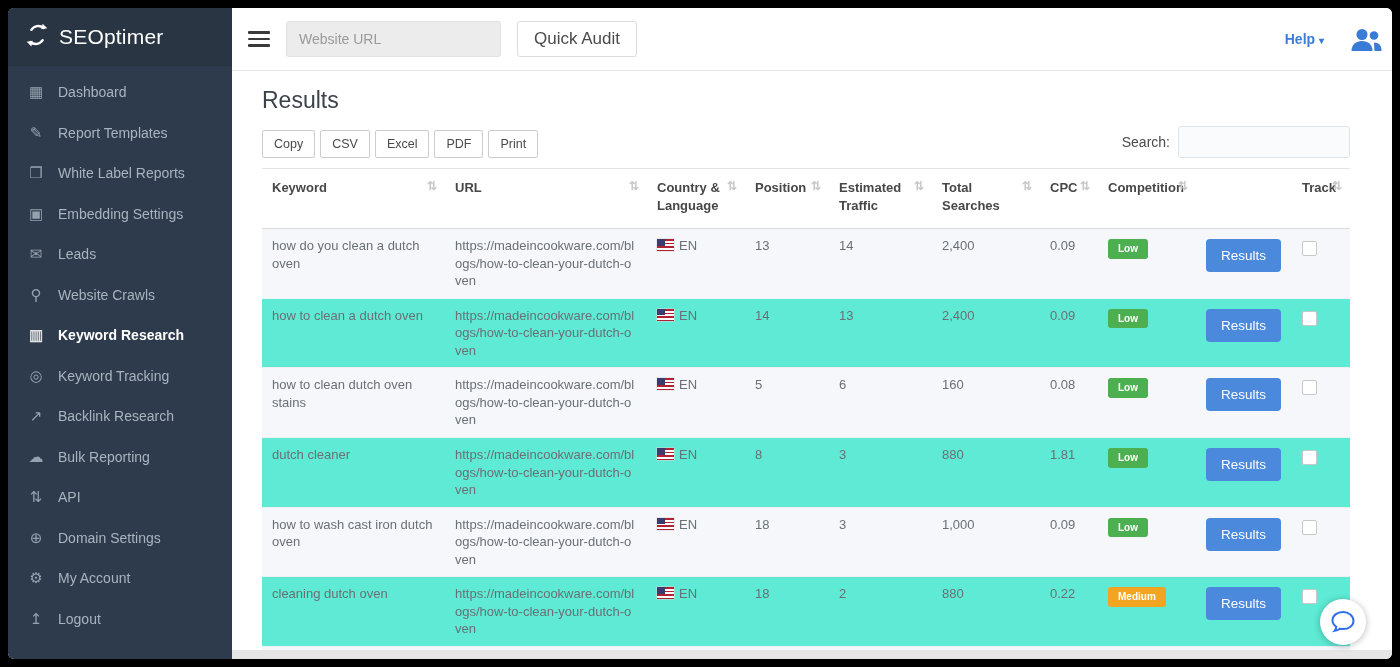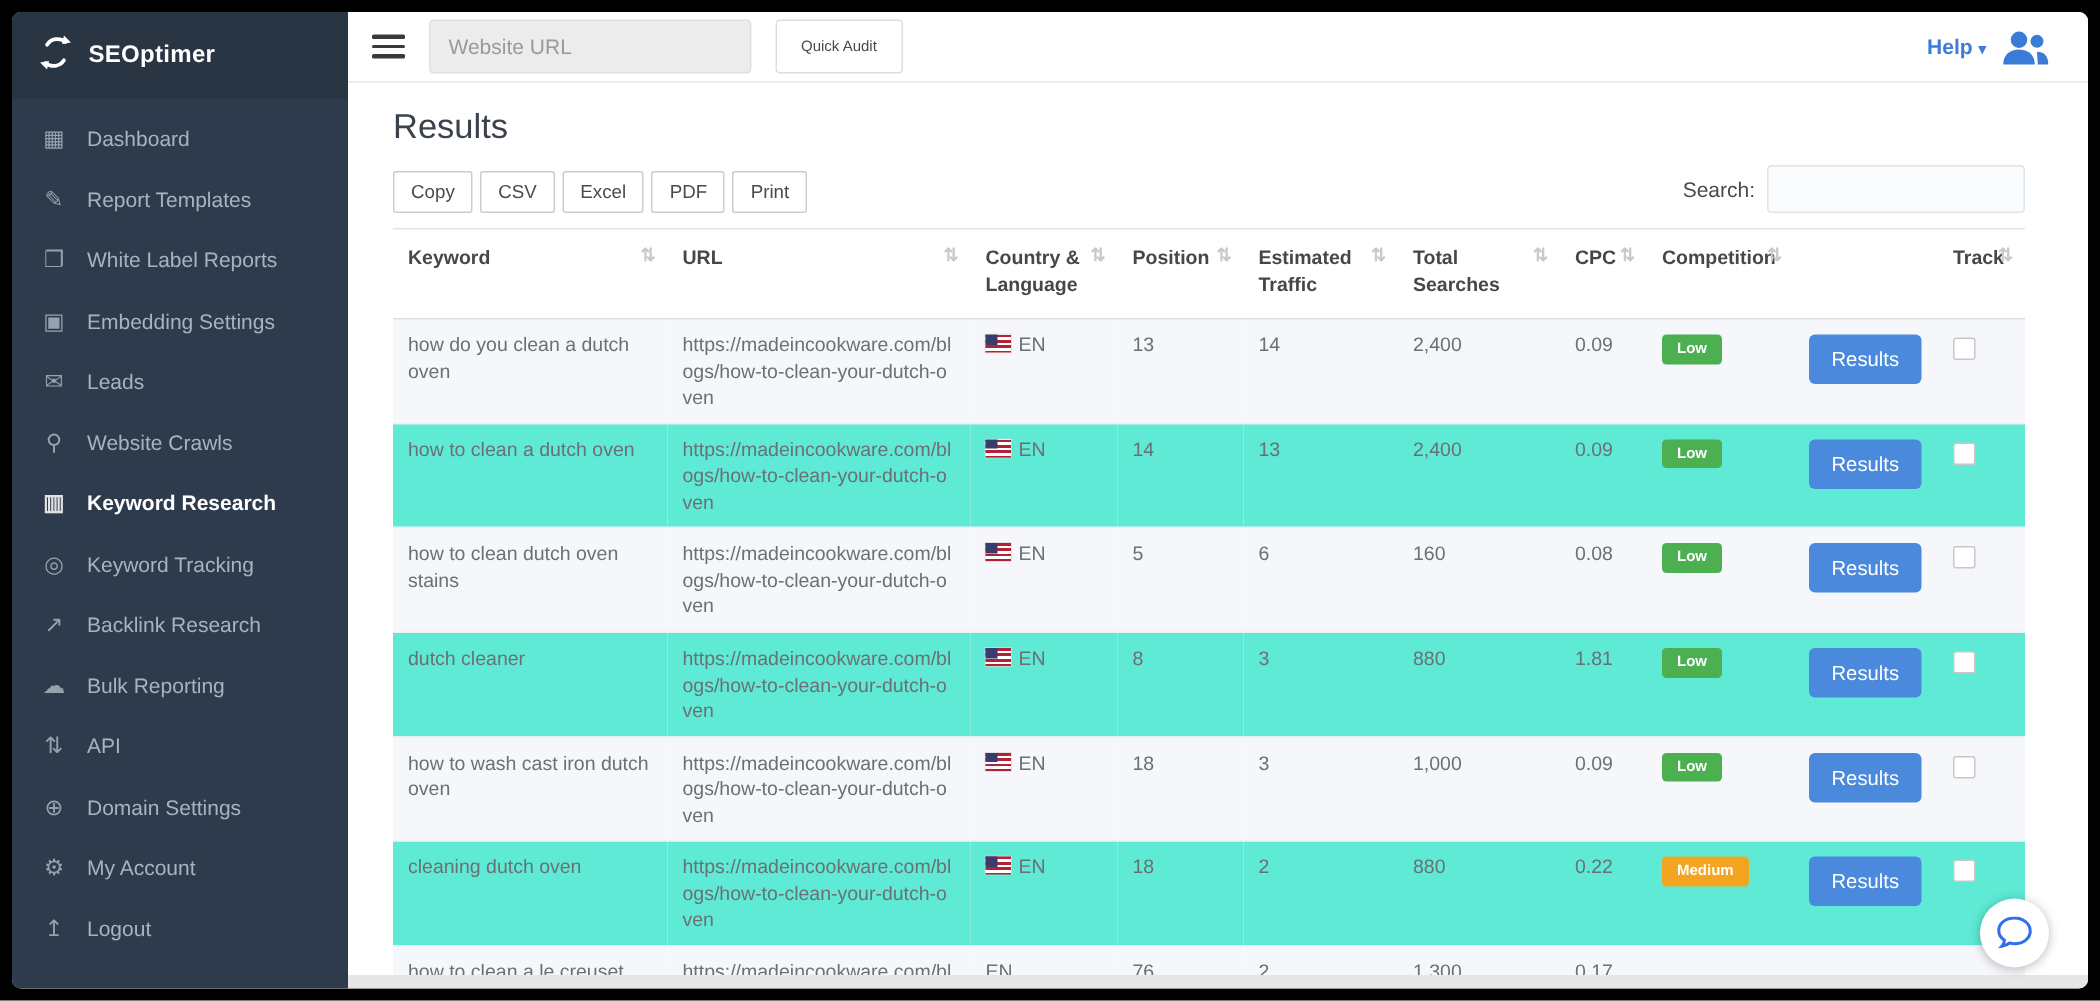--- a/index.html
+++ b/index.html
@@ -15,35 +15,35 @@
     background: #fff;
     display: flex;
     position: relative;
     border-radius: 6px;
     overflow: hidden;
   }
 
   
   .sidebar { width: 224px; background: #2e3b4d; flex-shrink: 0; display: flex; flex-direction: column; }
   .logo { height: 58px; display: flex; align-items: center; gap: 9px; padding: 0 16px; background: #2a3543; cursor: pointer; }
-  .logo-text { color: #fff; font-size: 16px; font-weight: bold; letter-spacing: .2px; }
+  .logo-text { color: #fff; font-size: 21px; font-weight: normal; letter-spacing: .2px; }
   .nav { padding-top: 6px; }
   .nav-item { display: flex; align-items: center; gap: 13px; height: 40.5px; padding: 0 19px; color: #a9b3bf; font-size: 14px; text-decoration: none; cursor: pointer; }
   .nav-item.active { color: #fff; font-weight: bold; }
   .nav-icon { width: 18px; text-align: center; font-size: 15px; opacity: .85; flex-shrink: 0; }
 
   
   .main-col { flex: 1; display: flex; flex-direction: column; min-width: 0; }
-  .topbar { height: 47px; border-bottom: 1px solid #e8e8e8; display: flex; align-items: center; padding: 0 24px 0 16px; gap: 16px; background: #fff; flex-shrink: 0; }
+  .topbar { height: 63px; border-bottom: 1px solid #e8e8e8; display: flex; align-items: center; padding: 0 8px 0 16px; gap: 16px; background: #fff; flex-shrink: 0; }
   .hamburger { width: 22px; display: flex; flex-direction: column; gap: 4px; cursor: pointer; }
   .hamburger span { height: 2.5px; background: #3a3a3a; border-radius: 1px; }
   .url-input { width: 215px; height: 36px; background: #ececec; border: 1px solid #e0e0e0; border-radius: 3px; padding: 0 12px; font-size: 14px; color: #333; font-family: "Liberation Sans", sans-serif; }
   .url-input::placeholder { color: #9a9a9a; }
-  .quick-audit { height: 36px; padding: 0 16px; background: #fff; border: 1px solid #ddd; border-radius: 3px; font-size: 10px; color: #4a4a4a; cursor: pointer; font-family: "Liberation Sans", sans-serif; }
-  .topbar-right { margin-left: auto; display: flex; align-items: center; gap: 8px; }
+  .quick-audit { height: 36px; padding: 0 16px; background: #fff; border: 1px solid #ddd; border-radius: 3px; font-size: 17px; color: #4a4a4a; cursor: pointer; font-family: "Liberation Sans", sans-serif; }
+  .topbar-right { margin-left: auto; display: flex; align-items: center; gap: 24px; }
   .help-link { color: #3d7dd8; font-size: 14px; font-weight: bold; text-decoration: none; cursor: pointer; }
   .help-link .caret { font-size: 10px; }
   .user-icon { cursor: pointer; display: flex; align-items: center; }
 
   
   .content { flex: 1; padding: 16px 42px 0 30px; overflow: hidden; position: relative; }
   .page-title { font-size: 23px; color: #3c424b; font-weight: 400; margin-bottom: 12px; }
   .toolbar { display: flex; justify-content: space-between; align-items: flex-end; }
   .export-buttons { display: flex; gap: 5px; }
   .export-btn { padding: 6px 11px; font-size: 12.5px; color: #4a4a4a; background: #fff; border: 1px solid #ccc; border-radius: 2px; cursor: pointer; font-family: "Liberation Sans", sans-serif; }

